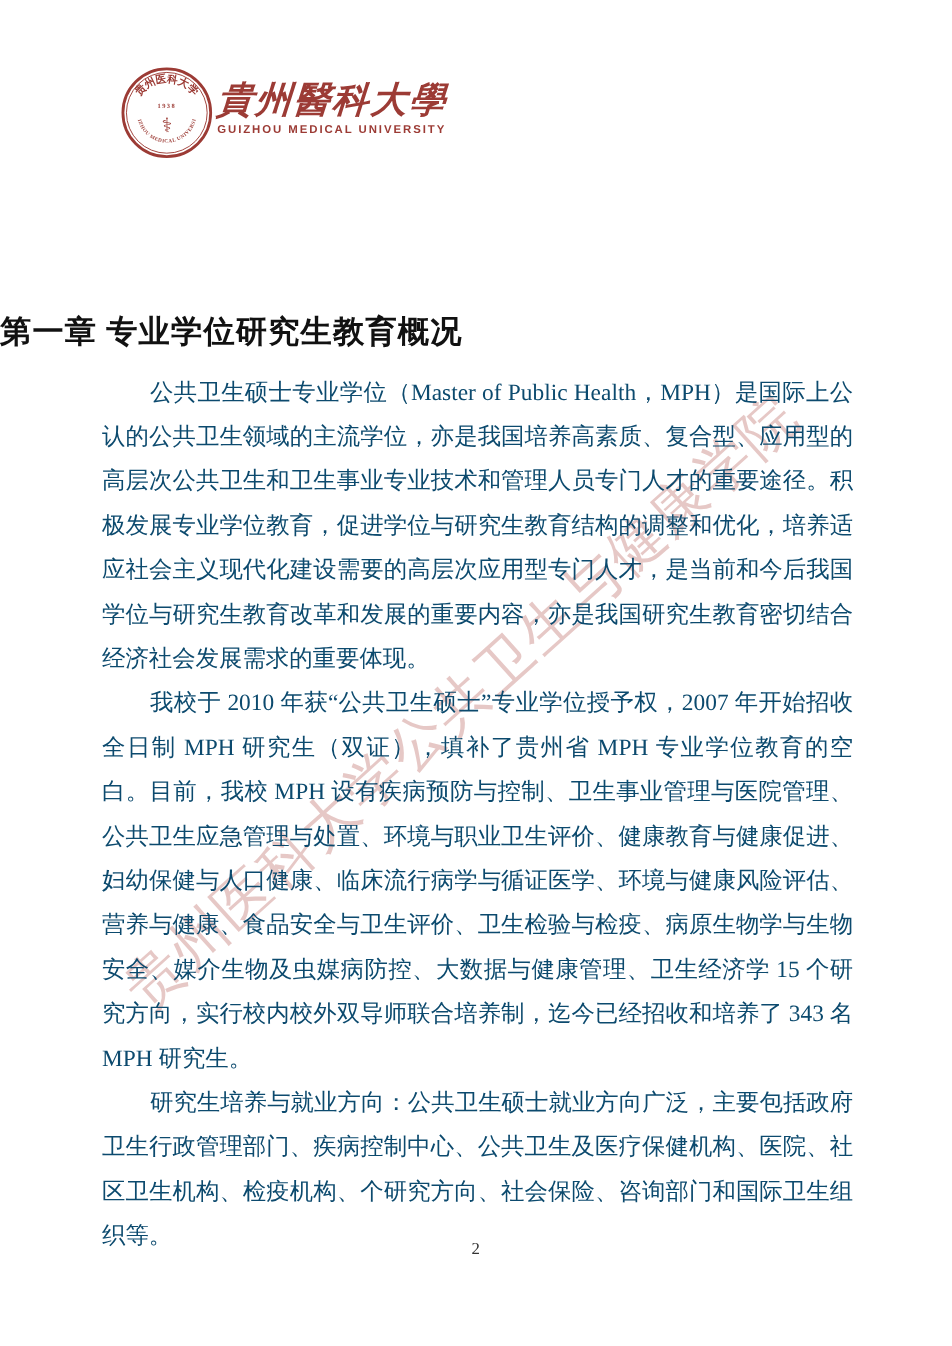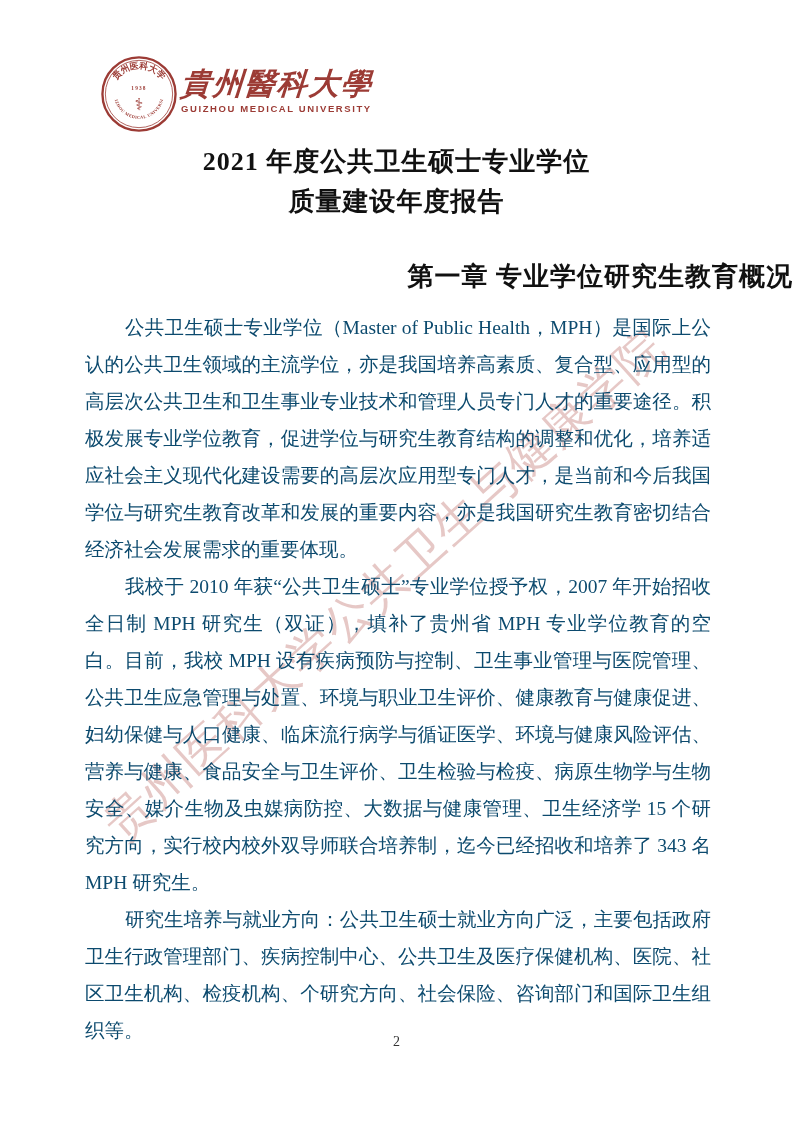--- a/index.html
+++ b/index.html
@@ -65,21 +65,21 @@
     line-height: 40px;
     z-index: 2;
   }
   .doc-title span { display: block; letter-spacing: 1px; }
   .chapter {
     position: absolute;
     left: 0;
     top: 259px;
     width: 793px;
     margin: 0;
-    text-align: right;
+    text-align: left;
     font-size: 26px;
     font-weight: bold;
     color: #111111;
     letter-spacing: 1px;
     z-index: 2;
   }
   .body-text {
     position: absolute;
     left: 85px;
     top: 309px;
@@ -125,24 +125,20 @@
       <text font-size="4.4" font-weight="bold" fill="#9c3b35" letter-spacing="0.4">
         <textPath href="#arcBottom" startOffset="50%" text-anchor="middle">GUIZHOU MEDICAL UNIVERSITY</textPath>
       </text>
     </svg>
     <div class="logo-text">
       <div class="logo-cn">貴州醫科大學</div>
       <div class="logo-en">GUIZHOU MEDICAL UNIVERSITY</div>
     </div>
   </header>
 
-  <h1 class="doc-title">
-    <span>2021 年度公共卫生硕士专业学位</span>
-    <span>质量建设年度报告</span>
-  </h1>
 
   <h2 class="chapter">第一章 专业学位研究生教育概况</h2>
 
   <main class="body-text">
     <p>公共卫生硕士专业学位（Master of Public Health，MPH）是国际上公认的公共卫生领域的主流学位，亦是我国培养高素质、复合型、应用型的高层次公共卫生和卫生事业专业技术和管理人员专门人才的重要途径。积极发展专业学位教育，促进学位与研究生教育结构的调整和优化，培养适应社会主义现代化建设需要的高层次应用型专门人才，是当前和今后我国学位与研究生教育改革和发展的重要内容，亦是我国研究生教育密切结合经济社会发展需求的重要体现。</p>
     <p>我校于 2010 年获“公共卫生硕士”专业学位授予权，2007 年开始招收全日制 MPH 研究生（双证），填补了贵州省 MPH 专业学位教育的空白。目前，我校 MPH 设有疾病预防与控制、卫生事业管理与医院管理、公共卫生应急管理与处置、环境与职业卫生评价、健康教育与健康促进、妇幼保健与人口健康、临床流行病学与循证医学、环境与健康风险评估、营养与健康、食品安全与卫生评价、卫生检验与检疫、病原生物学与生物安全、媒介生物及虫媒病防控、大数据与健康管理、卫生经济学 15 个研究方向，实行校内校外双导师联合培养制，迄今已经招收和培养了 343 名 MPH 研究生。</p>
     <p>研究生培养与就业方向：公共卫生硕士就业方向广泛，主要包括政府卫生行政管理部门、疾病控制中心、公共卫生及医疗保健机构、医院、社区卫生机构、检疫机构、个研究方向、社会保险、咨询部门和国际卫生组织等。</p>
   </main>
 
   <footer class="page-number">2</footer>

